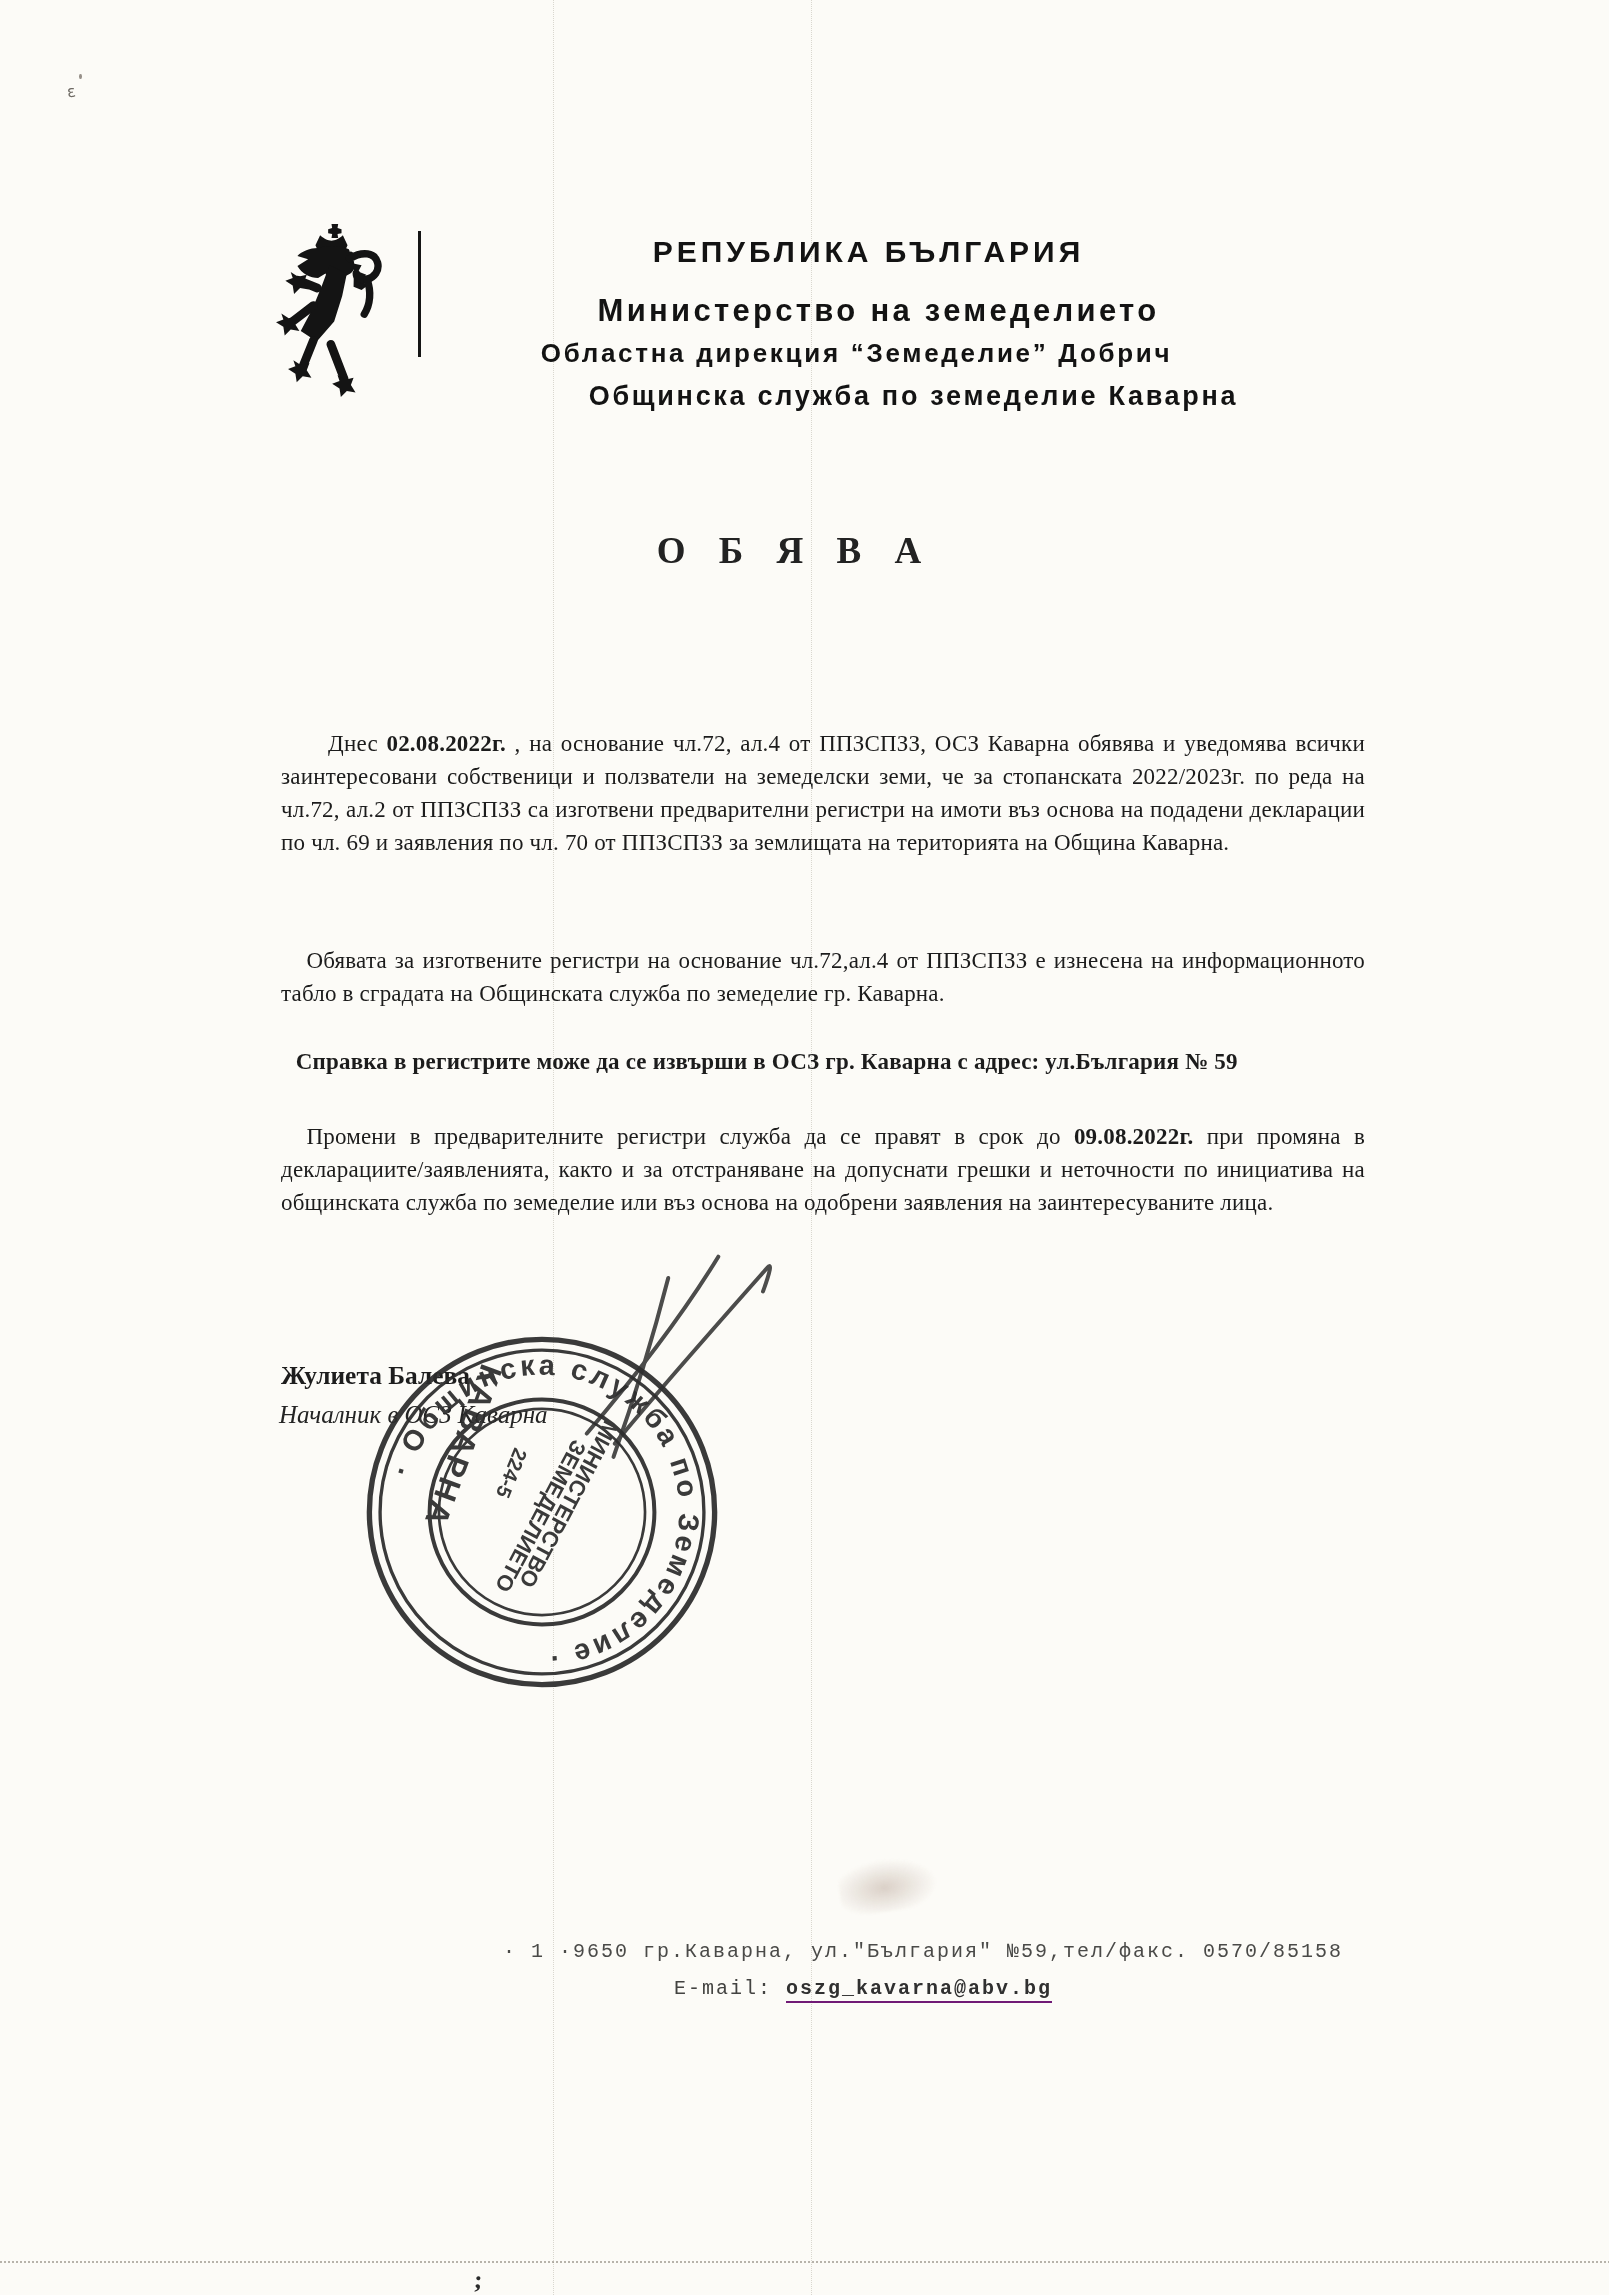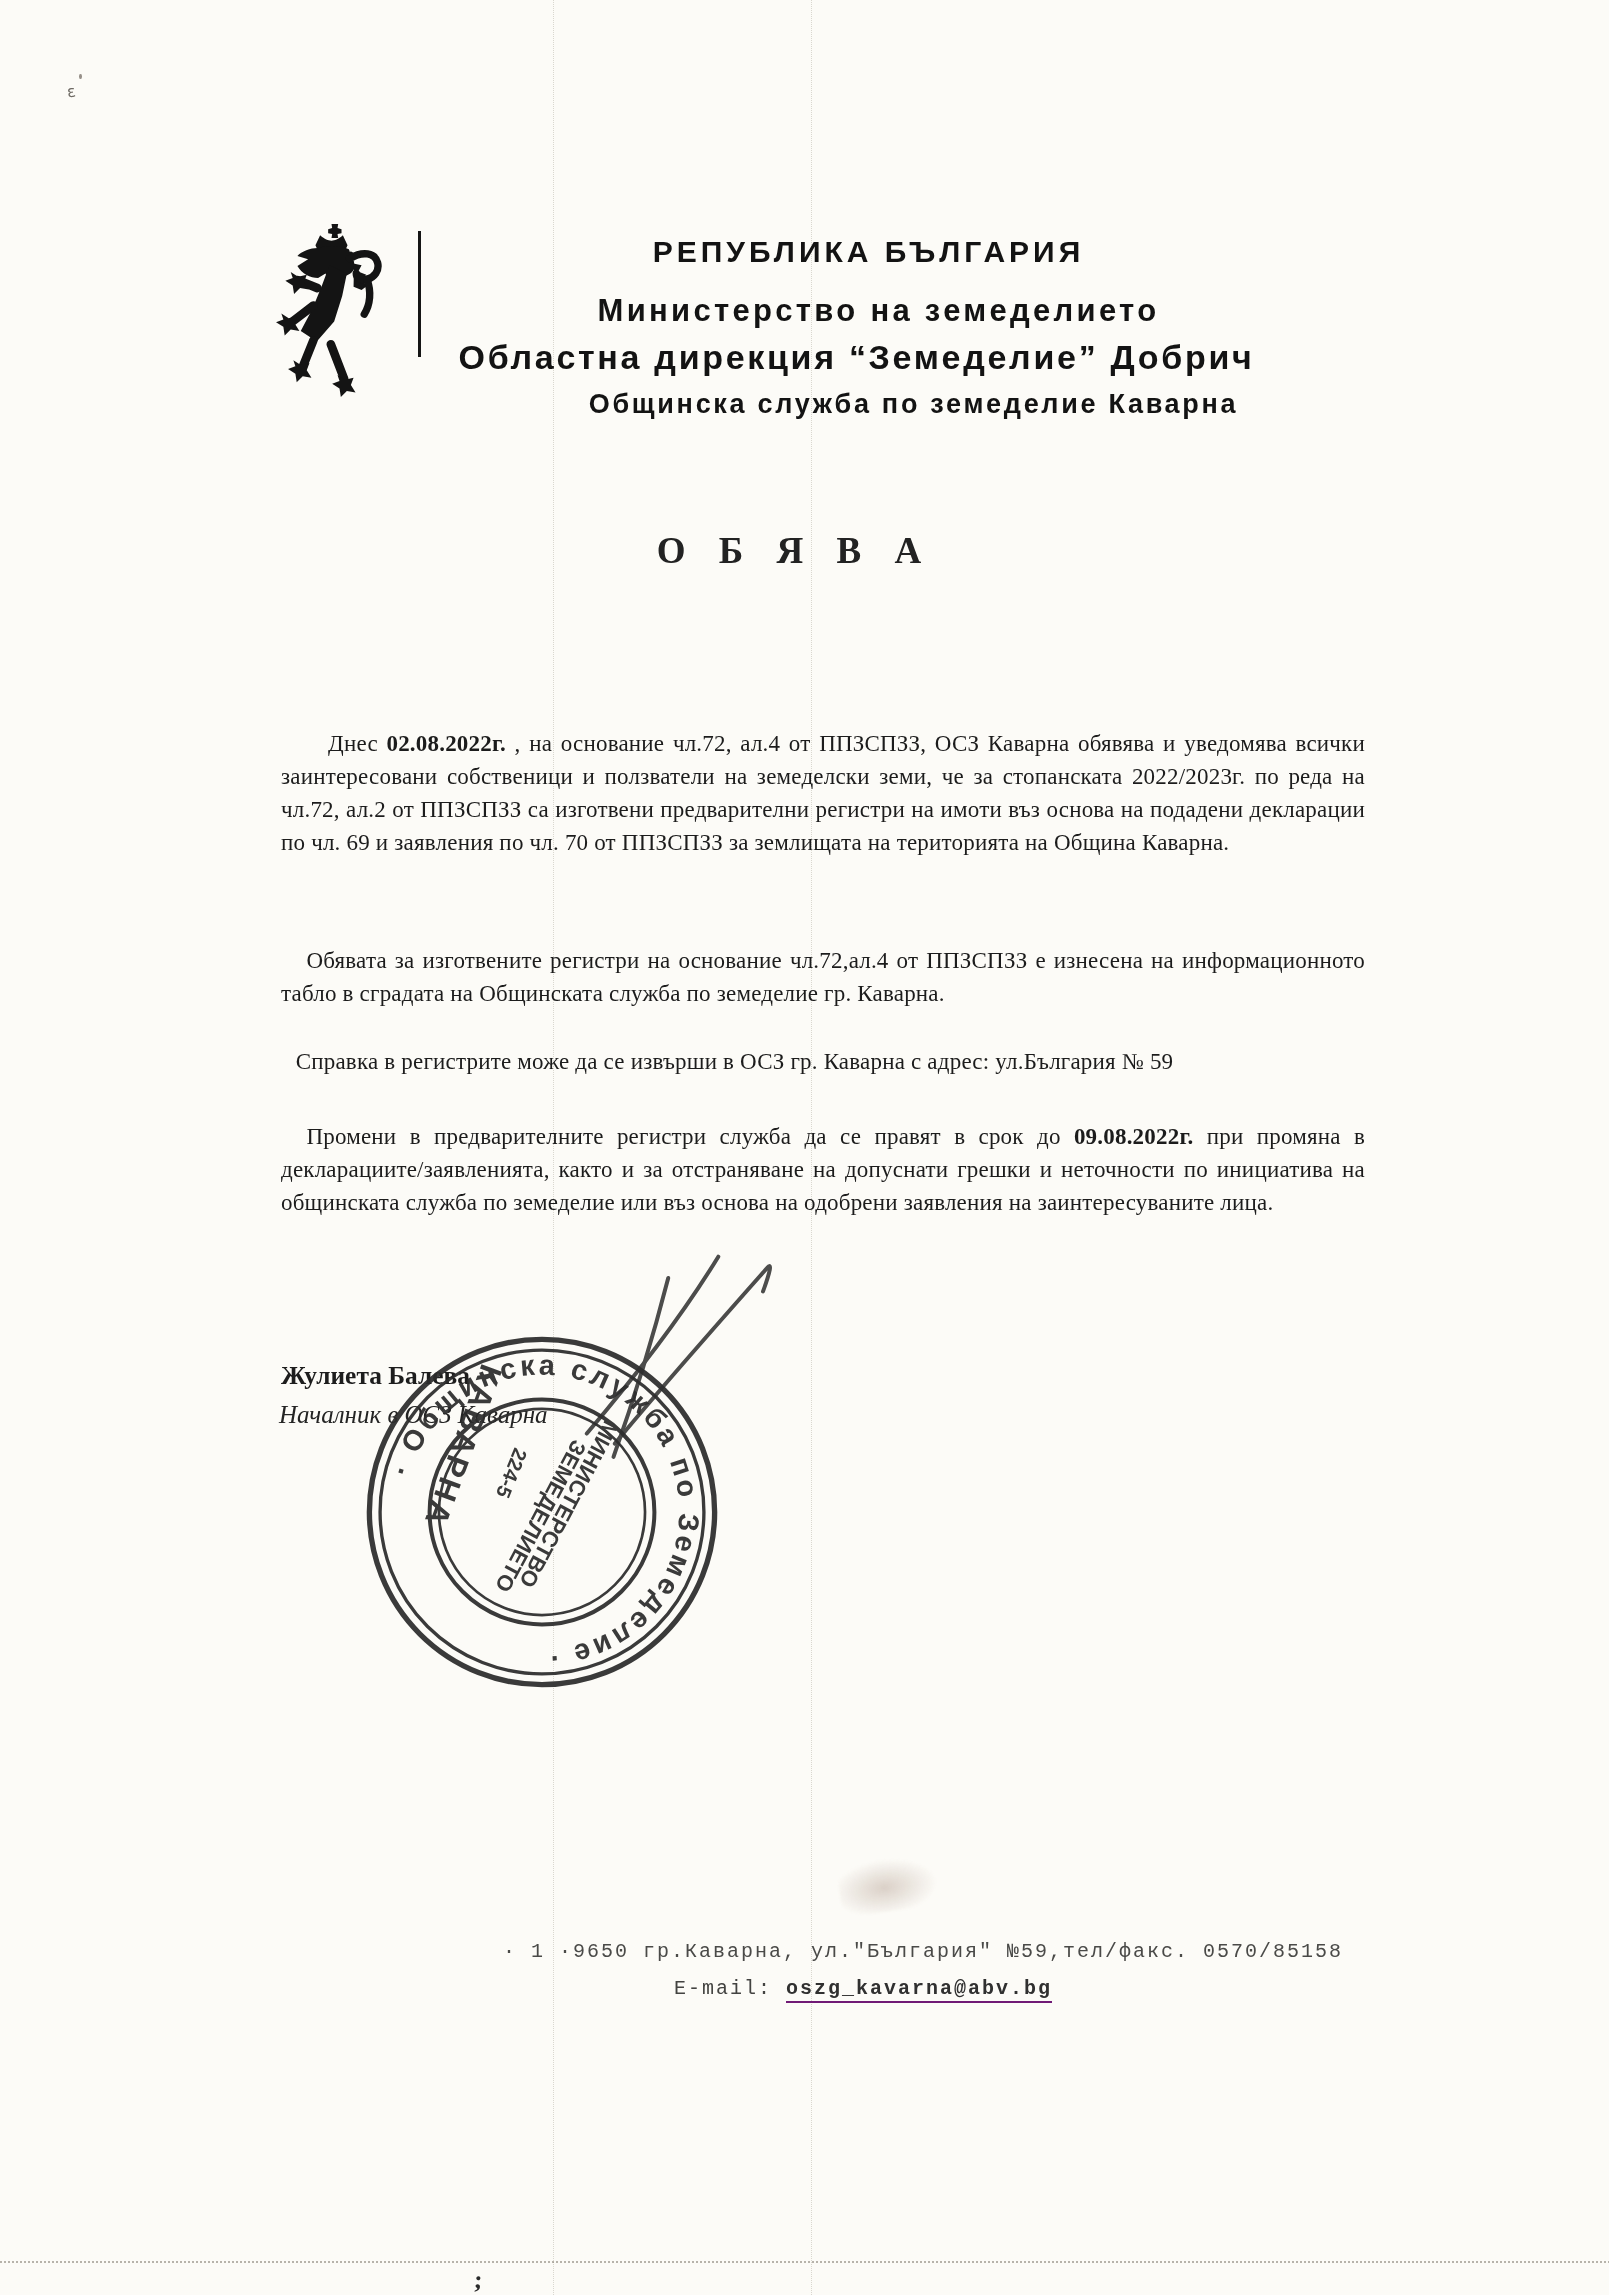--- a/index.html
+++ b/index.html
@@ -19,33 +19,33 @@
   .mark-top{position:absolute;left:67px;top:82px;font-size:16px;color:#6e6a64;transform:rotate(-8deg);font-family:"DejaVu Sans",sans-serif;}
   .mark-bottom{position:absolute;left:474px;top:2265px;font-size:25.4px;font-weight:bold;color:#2b2b2b;font-family:"Liberation Serif",serif;transform:rotate(4deg);}
 
   
   .emblem{position:absolute;left:276px;top:223px;width:117px;height:179px;}
   .hsep{position:absolute;left:418px;top:231px;width:2.7px;height:126px;background:#151515;}
   .header-text{position:absolute;left:424px;top:235px;width:889px;text-align:center;
     font-family:"Liberation Sans",sans-serif;font-weight:bold;color:#131313;}
   .h1{font-size:30px;letter-spacing:4px;margin:0 0 24px 0;}
   .h2{font-size:31px;letter-spacing:3.3px;margin:0 0 9.4px 0;transform:translateX(10px);}
-  .h3{font-size:34px;letter-spacing:2.7px;margin:0 0 6.7px 0;transform:translateX(-12px);}
+  .h3{font-size:26px;letter-spacing:2.7px;margin:0 0 6.7px 0;transform:translateX(-12px);}
   .h4{font-size:27px;letter-spacing:2.7px;margin:12px;transform:translateX(45px);}
 
   
   .doc-title{position:absolute;left:0;top:529px;width:1590px;text-align:center;
     font-size:37px;font-weight:bold;letter-spacing:12px;color:#222;}
 
   
   .bodytext{position:absolute;left:281px;width:1084px;font-size:23px;line-height:33px;
     text-align:justify;color:#1c1c1c;letter-spacing:0.2px;}
   .p1{top:727px;text-indent:47px;}
   .p2{top:944px;text-indent:25.4px;}
-  .p3{top:1045px;text-indent:14.7px;}
+  .p3{top:1045px;text-indent:14.7px;font-weight:bold;}
   .p4{top:1120px;text-indent:25.4px;}
   .bd{font-weight:bold;}
 
   
   .sig-name{position:absolute;left:281px;top:1361px;font-size:25.4px;font-weight:bold;color:#1d1d1d;}
   .sig-pos{position:absolute;left:279px;top:1401px;font-size:25px;font-style:italic;color:#242424;}
 
   
   .stamp{position:absolute;left:358px;top:1328px;width:368px;height:368px;opacity:.93;}
   .stamp text{font-family:"Liberation Sans",sans-serif;font-weight:bold;fill:#2c2c2c;}

